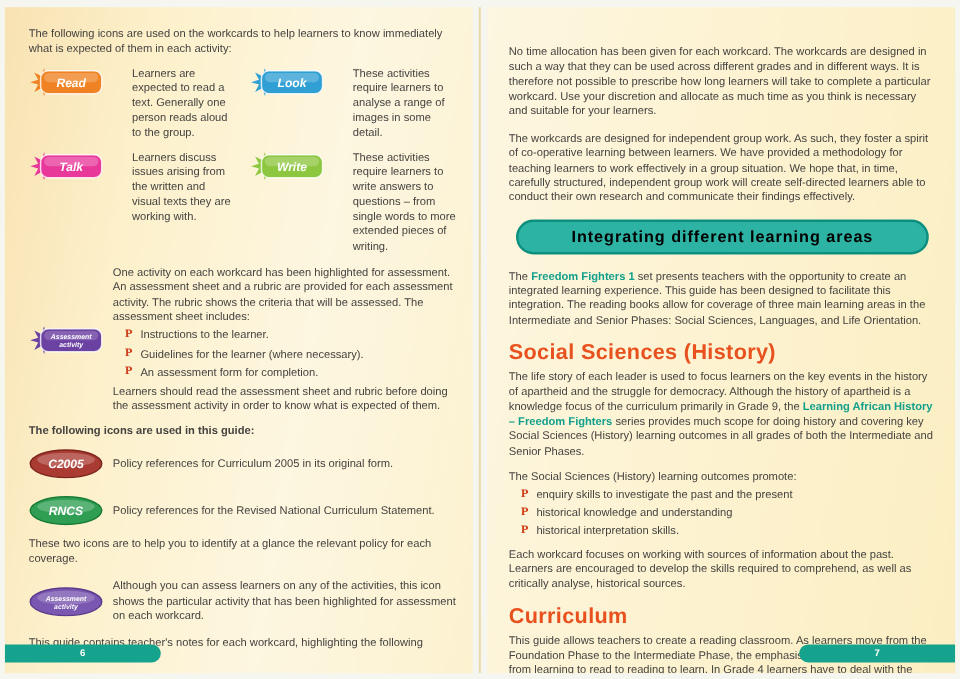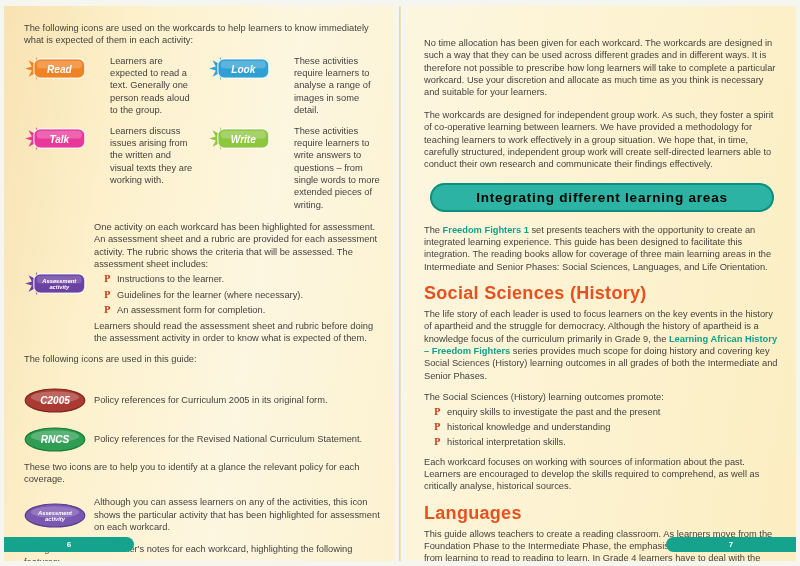--- a/index.html
+++ b/index.html
@@ -169,21 +169,21 @@
           <p class="body">Guidelines for the learner (where necessary).</p>
         </div>
         <div class="bullet-row">
           <span class="bullet-glyph">P</span>
           <p class="body">An assessment form for completion.</p>
         </div>
         <p class="body" style="margin:2px 0 0 0;">Learners should read the assessment sheet and rubric before doing the assessment activity in order to know what is expected of them.</p>
       </div>
     </div>
 
-    <p class="body" style="margin-bottom:20px;">The following icons are used in this guide:</p>
+    <p class="body" style="margin-bottom:6px;font-weight:bold;">The following icons are used in this guide:</p>
 
     <div class="row-block">
       <svg class="badge-svg" viewBox="0 0 64 26">
         <ellipse cx="32" cy="13" rx="31" ry="12" stroke="#7e241e" stroke-width="1.2" fill="#a93b32"></ellipse>
         <ellipse cx="32" cy="9.5" rx="25" ry="6" fill="#ffffff" opacity="0.22"></ellipse>
         <text class="badge-label" x="32" y="17">C2005</text>
       </svg>
       <div class="content">
         <p class="body" style="margin:3px 0 0 0;">Policy references for Curriculum 2005 in its original form.</p>
       </div>
@@ -252,20 +252,20 @@
       <span class="bullet-glyph">P</span>
       <p class="body">historical knowledge and understanding</p>
     </div>
     <div class="bullet-row">
       <span class="bullet-glyph">P</span>
       <p class="body">historical interpretation skills.</p>
     </div>
 
     <p class="body" style="margin:7px 0 4px 0;">Each workcard focuses on working with sources of information about the past. Learners are encouraged to develop the skills required to comprehend, as well as critically analyse, historical sources.</p>
 
-    <div class="section-heading">Languages</div>
+    <div class="section-heading">Curriculum</div>
 
     <p class="body" style="margin-bottom:9px;">This guide allows teachers to create a reading classroom. As learners move from the Foundation Phase to the Intermediate Phase, the emphasis in the curriculum shifts from learning to read to reading to learn. In Grade 4 learners have to deal with the knowledge and skills of all their learning areas predominantly in English, a second or even third language for many of our children.</p>
 
     <div class="page-tab tab-right">7</div>
   </div>
 
 </div>
 
 </body></html>

